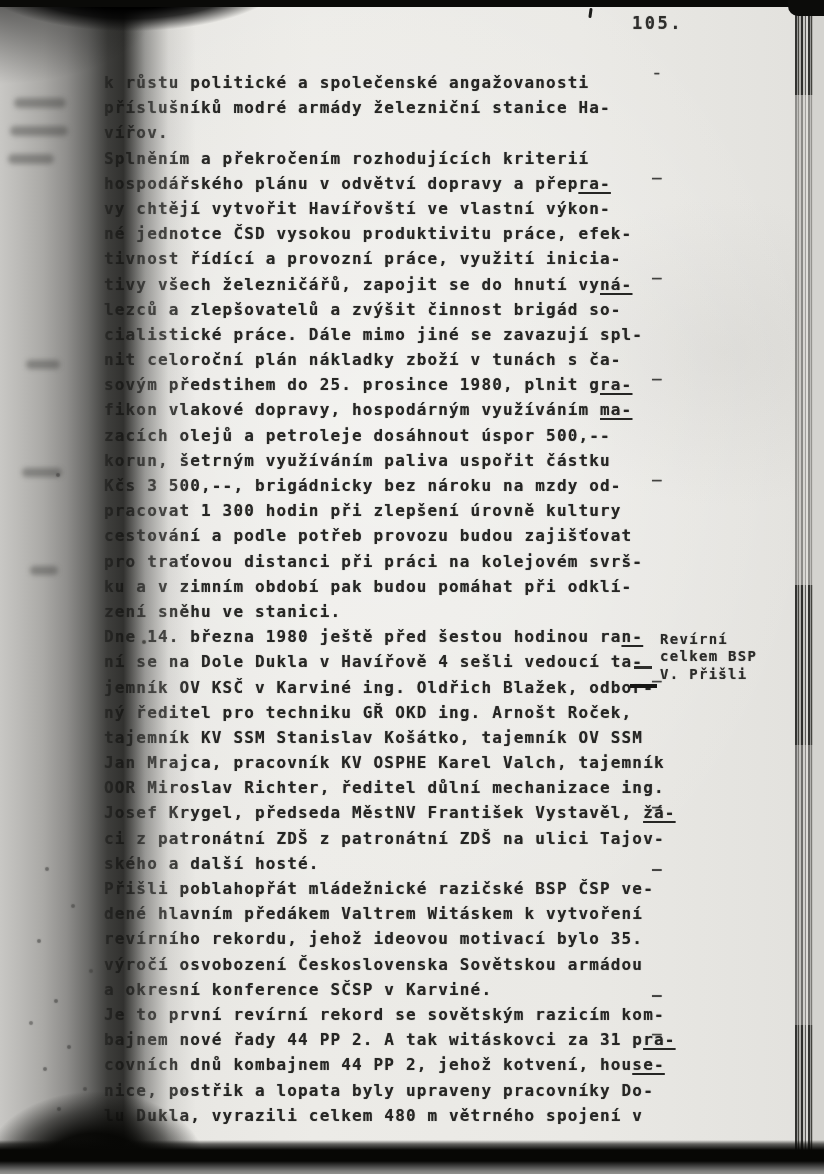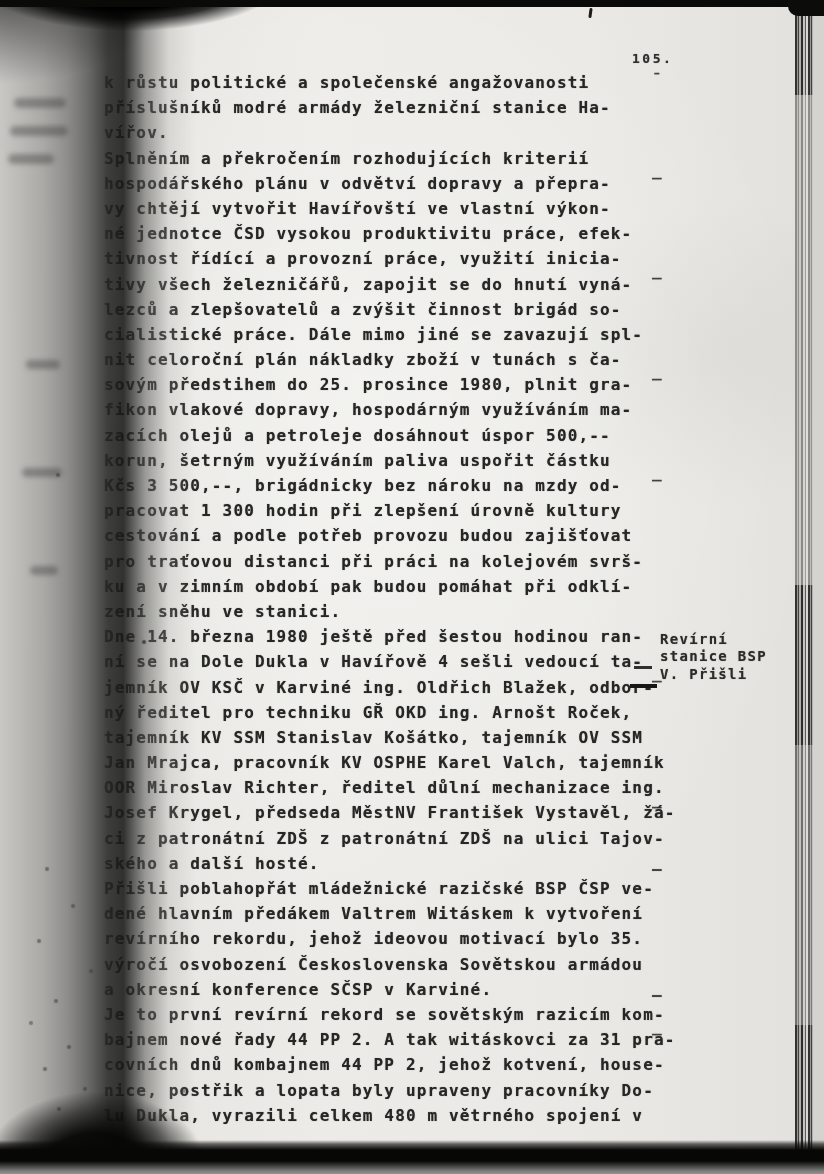--- a/index.html
+++ b/index.html
@@ -11,33 +11,32 @@
       linear-gradient(90deg,#e2e1dd 0%,#ecebe7 38%,#eae9e5 70%,#e3e2de 96%,#dcdbd7 100%);
     font-family:"DejaVu Sans Mono","Liberation Mono",monospace;
   }
   
   .text-block{
     position:absolute;left:104px;top:70px;width:620px;z-index:2;
     font-size:16px;font-weight:700;line-height:25.2px;letter-spacing:1.15px;
     color:#262624;text-shadow:0 0 1px rgba(35,35,33,0.55);
   }
   .line{position:relative;white-space:pre;height:25.2px;}
-  .tail-ul{text-decoration-thickness:2px;text-underline-offset:3px;}
+  .tail-ul{text-decoration:underline;text-decoration-thickness:2px;text-underline-offset:3px;}
   .mk{position:absolute;left:548px;opacity:.85;}
   .mk-low{top:12px;} .mk-mid{top:5px;} .mk-high{top:-3px;}
   .margin-note{
     position:absolute;left:660px;top:631px;z-index:2;white-space:pre;
     font-size:14px;font-weight:700;line-height:17.4px;letter-spacing:1.3px;
     color:#2b2b29;text-shadow:0 0 1px rgba(40,40,38,0.5);
   }
   .page-number{
     position:absolute;left:632px;top:13px;z-index:2;
-    font-size:13px;font-weight:700;letter-spacing:2.5px;color:#2e2e2c;
+    font-size:17px;font-weight:700;letter-spacing:2.5px;color:#2e2e2c;
     text-shadow:0 0 1px rgba(40,40,38,0.5);
-    margin-top:38px;
   }
   
   .gutter-shadow{
     position:absolute;left:0;top:0;bottom:0;width:196px;z-index:3;pointer-events:none;
     background:linear-gradient(90deg,
       rgba(198,197,194,0.92) 0%, rgba(183,182,179,0.9) 10%, rgba(162,161,158,0.88) 22%,
       rgba(128,127,125,0.85) 34%, rgba(84,84,82,0.85) 45%, rgba(38,38,36,0.88) 55%,
       rgba(24,24,22,0.88) 63%, rgba(86,86,84,0.55) 74%, rgba(160,159,156,0.25) 86%,
       rgba(233,232,228,0) 100%);
   }
@@ -133,21 +132,21 @@
       <div class="line">revírního rekordu, jehož ideovou motivací bylo 35.</div>
       <div class="line">výročí osvobození Československa Sovětskou armádou</div>
       <div class="line">a okresní konference SČSP v Karviné.<span class="mk mk-mid">–</span></div>
       <div class="line">Je to první revírní rekord se sovětským razicím kom-<span class="mk mk-low">_</span></div>
       <div class="line">bajnem nové řady 44 PP 2. A tak witáskovci za 31 p<span class="tail-ul">ra-</span></div>
       <div class="line">covních dnů kombajnem 44 PP 2, jehož kotvení, hou<span class="tail-ul">se-</span></div>
       <div class="line">nice, postřik a lopata byly upraveny pracovníky Do-</div>
       <div class="line">lu Dukla, vyrazili celkem 480 m větrného spojení v</div>
     </div>
 
-  <div class="margin-note"><div class="mline">Revírní</div><div class="mline">stanice BSP</div><div class="mline">V. Přišli</div></div>
+  <div class="margin-note"><div class="mline">Revírní</div><div class="mline">celkem BSP</div><div class="mline">V. Přišli</div></div>
   <div class="margin-dash-1"></div>
   <div class="margin-dash-2"></div>
 
   <div class="gutter-shadow"></div>
   <div class="corner-tl"></div>
   <div class="gutter-top"></div>
   <div class="gutter-bottom"></div>
   <div class="smudge sm1"></div>
   <div class="smudge sm2"></div>
   <div class="smudge sm3"></div>

